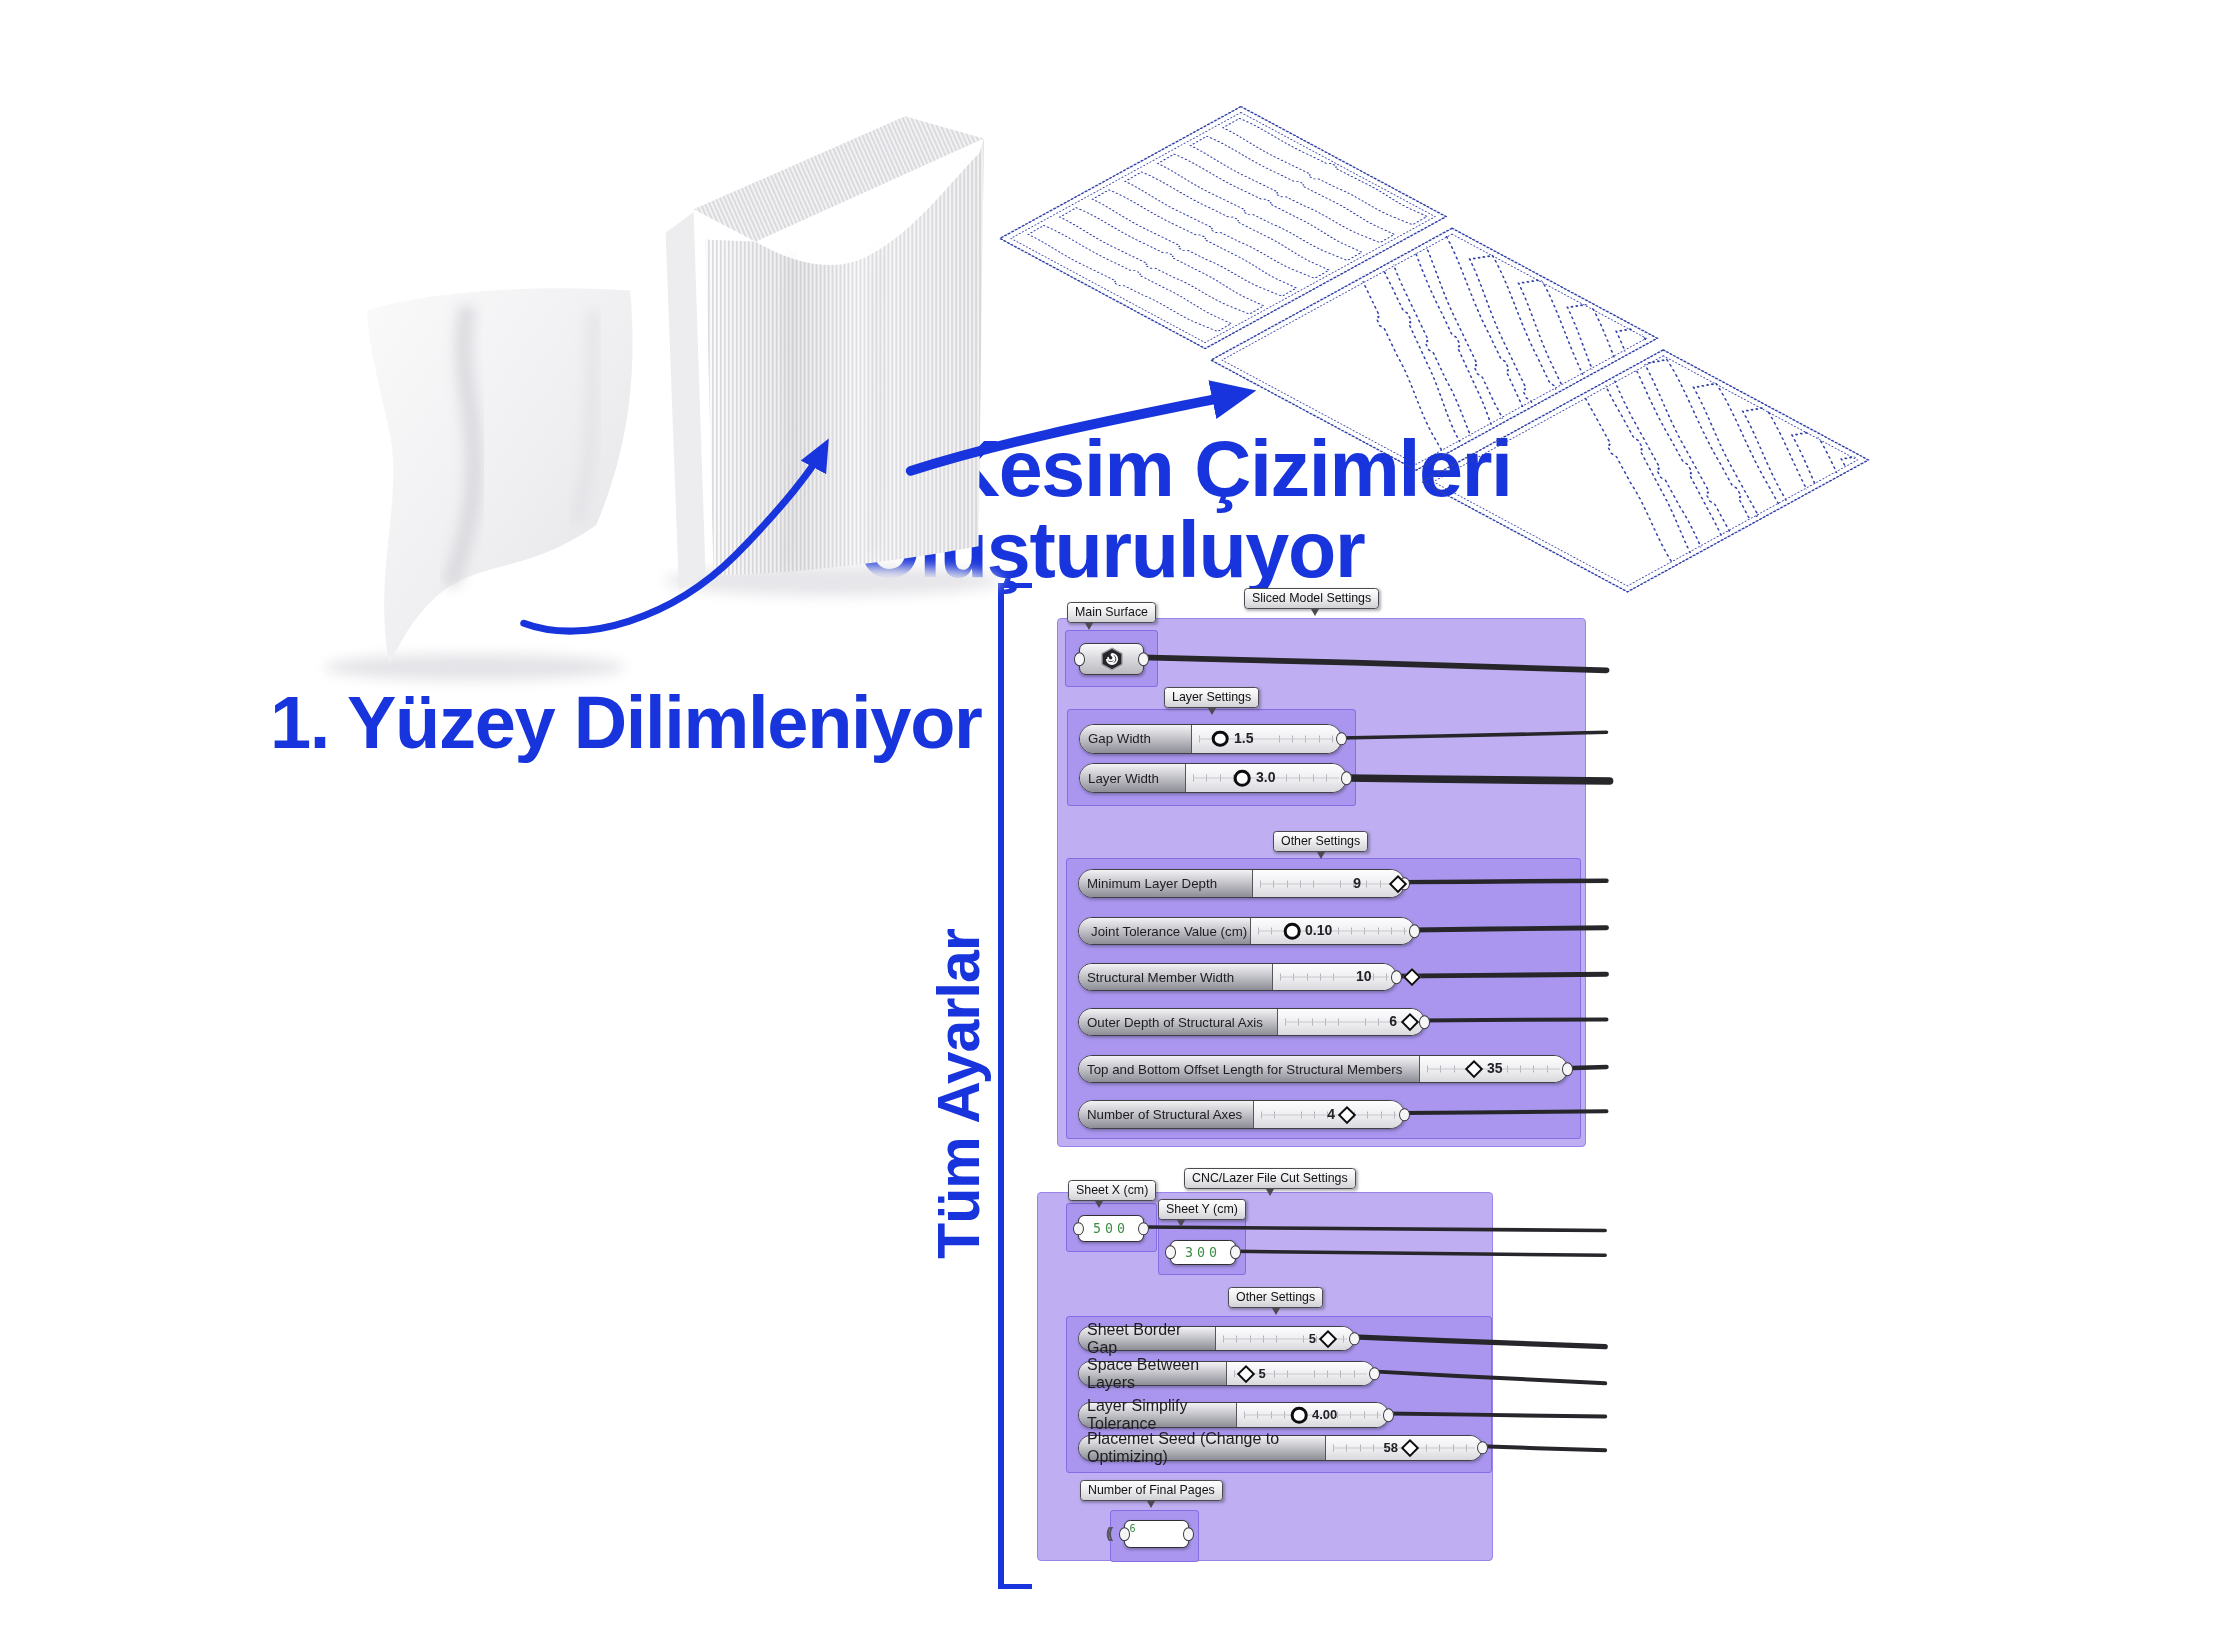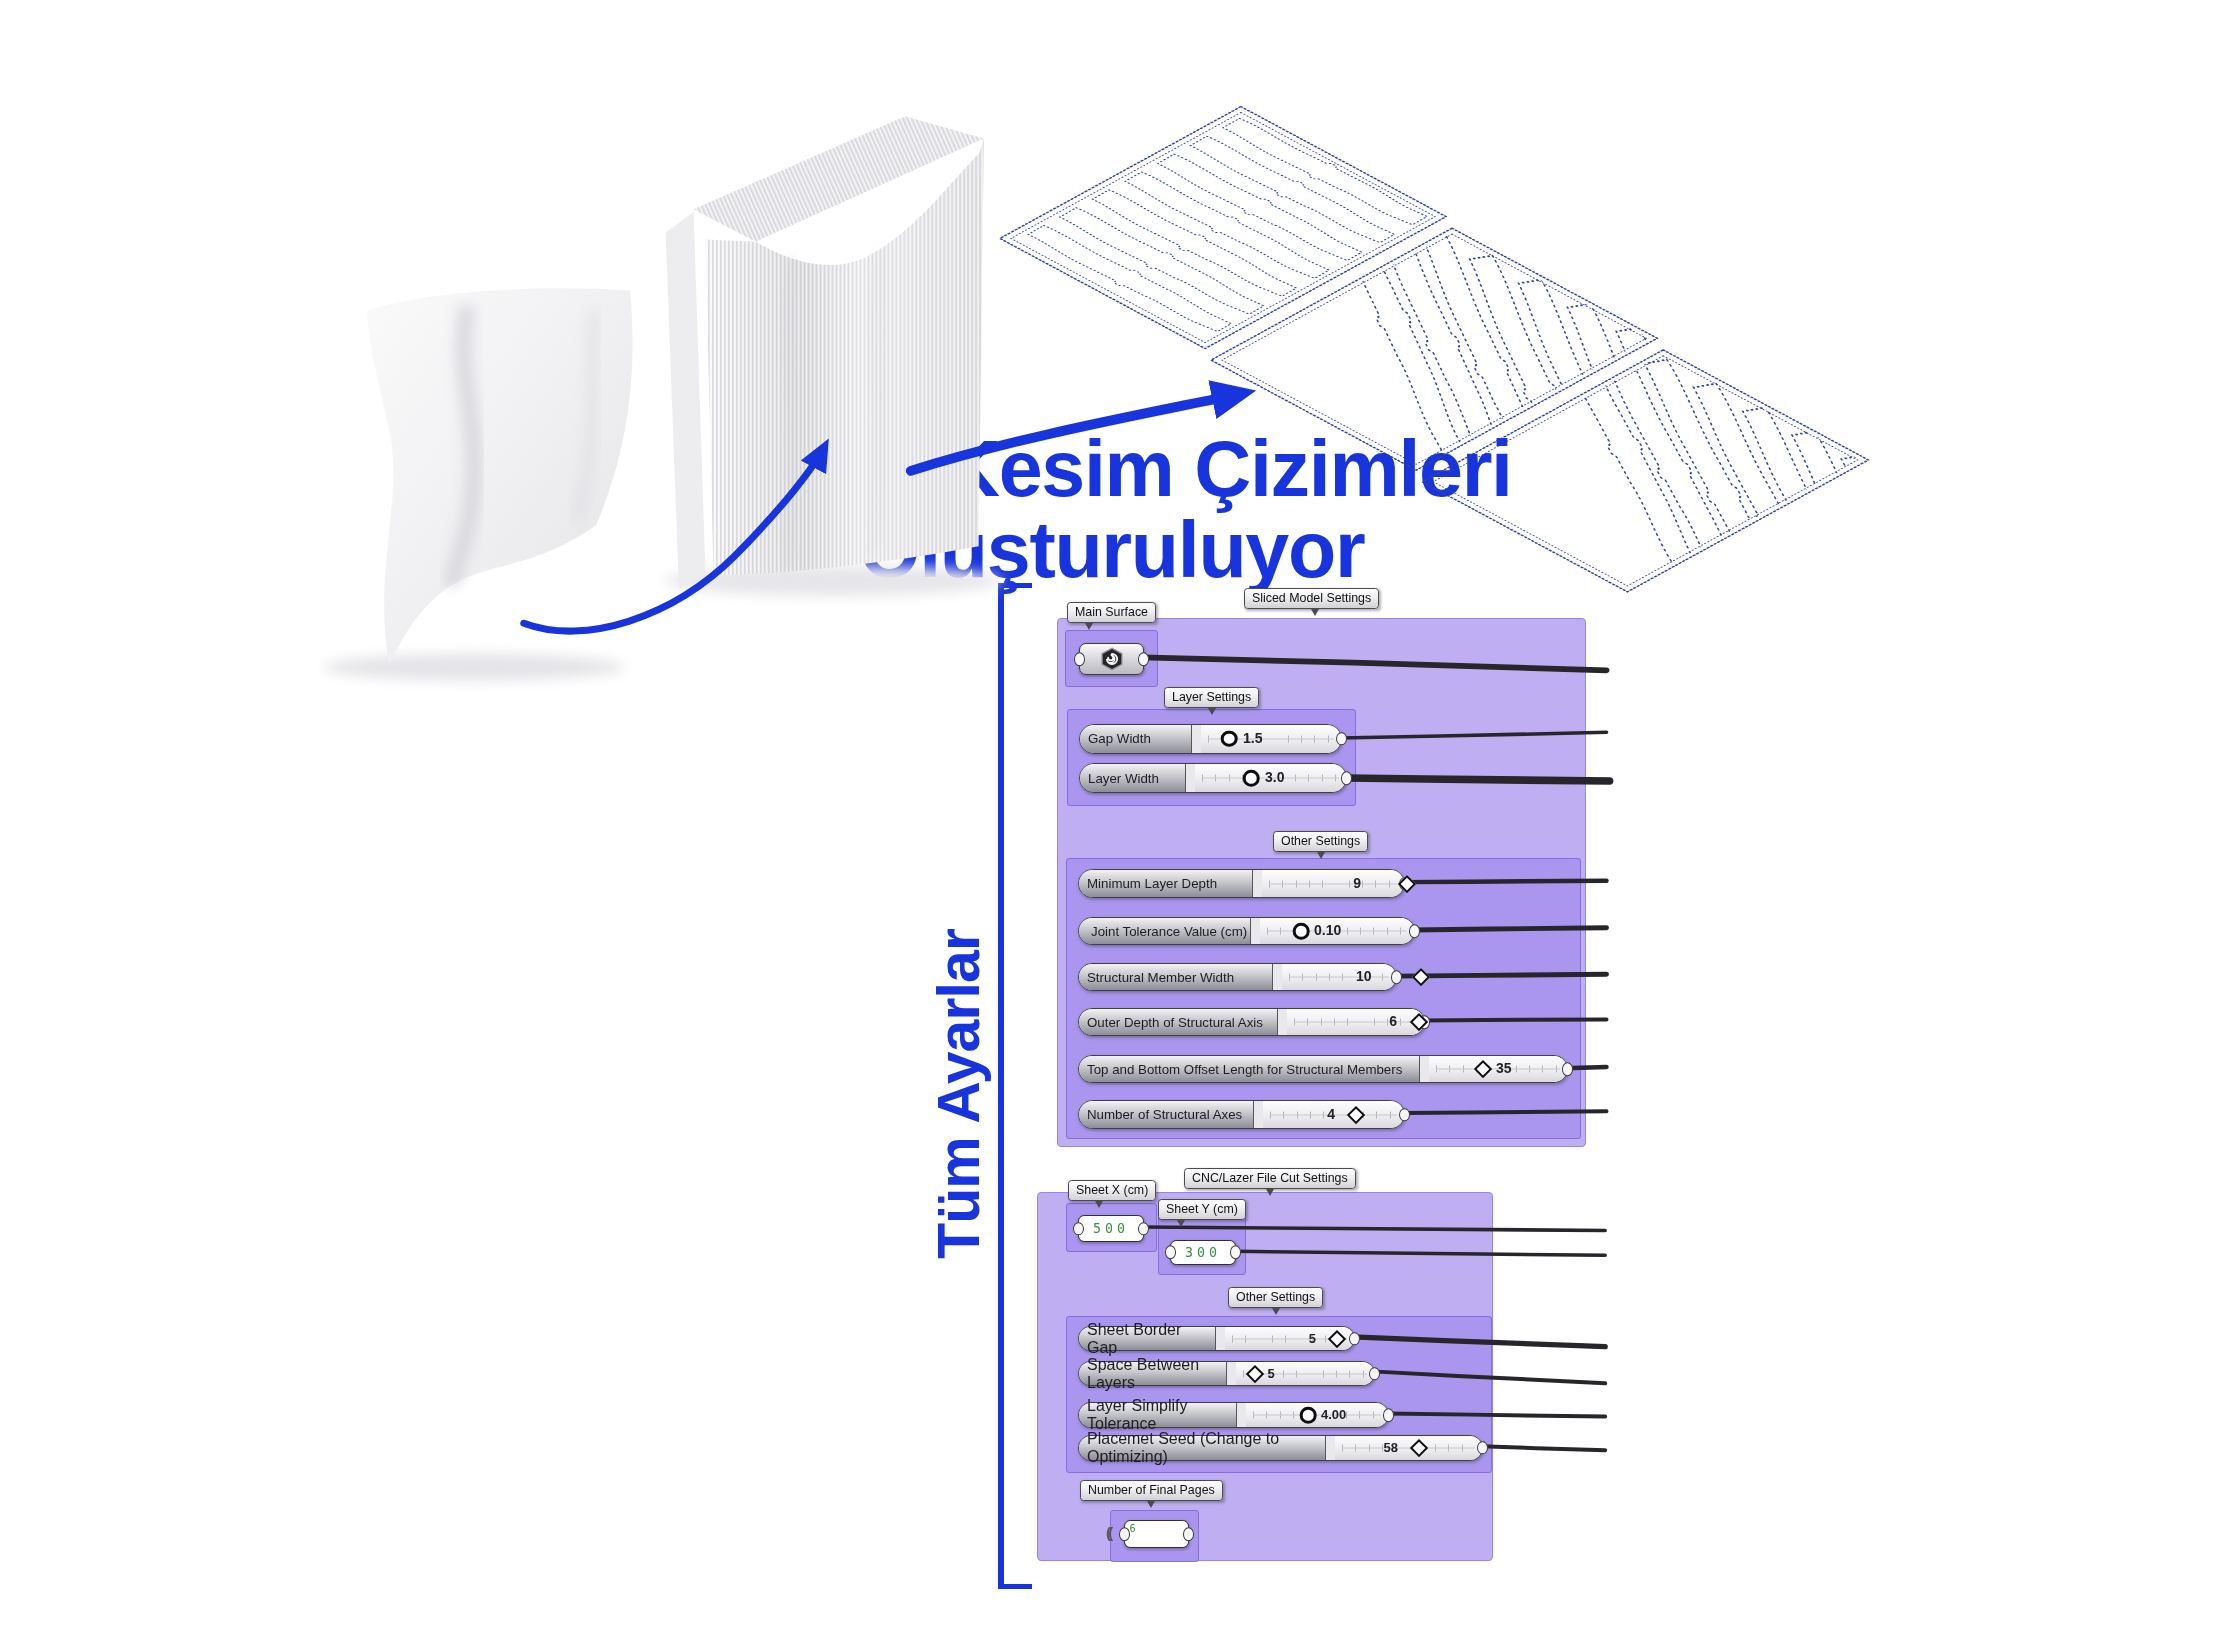--- a/index.html
+++ b/index.html
@@ -26,21 +26,21 @@
   .tag{position:absolute;white-space:nowrap;font-size:12.4px;color:#121215;
        background:linear-gradient(180deg,#ffffff 0%,#efeff1 45%,#d2d2d6 100%);
        border:1.3px solid #4a4a50;border-radius:3.5px;padding:2.2px 7px 3.1px 7px;
        box-shadow:1.3px 1.8px 2.7px rgba(40,40,50,.35);z-index:6;}
   .tag .tip{position:absolute;bottom:-7.5px;width:0;height:0;border:4.9px solid transparent;
             border-top:7.5px solid #4a4a50;border-bottom:none;}
 
   
   .slider{position:absolute;display:flex;align-items:stretch;z-index:5;
           border:1.3px solid #3f3f46;border-radius:17.7px;background:#e9e9ec;
-          box-shadow:0.9px 1.8px 3.1px rgba(30,30,40,.35);gap:9px;}
+          box-shadow:0.9px 1.8px 3.1px rgba(30,30,40,.35);}
   .s-label{display:flex;align-items:center;padding-left:8px;box-sizing:border-box;
            color:#1d1d22;border-right:0.9px solid #55555c;border-radius:16.4px 0 0 16.4px;
            background:linear-gradient(180deg,#f3f3f5 0%,#c6c6cc 45%,#8d8d96 100%);}
   .g1s .s-label{font-size:13.3px;}
   .g2s .s-label{font-size:16px;}
   .s-track{position:relative;flex:1;border-radius:0 16.4px 16.4px 0;
            background:linear-gradient(180deg,#fdfdfe 0%,#ececef 60%,#d9d9dd 100%);}
   .ticks{position:absolute;left:7px;right:7px;top:50%;height:7px;transform:translateY(-50%);
          background:repeating-linear-gradient(90deg,#b4b4bc 0 0.9px,transparent 0.9px 13.3px);}
   .ticks::before{content:"";position:absolute;left:0;right:0;top:50%;height:0.9px;margin-top:-0.4px;background:#c8c8ce;}
@@ -180,20 +180,21 @@
     </g>
     <g>
       <path d="M2055,1062 C2300,985 2560,938 2800,888" stroke="#1834DC" stroke-width="22" fill="none" stroke-linecap="round" marker-end="url(#ah1)"></path>
     </g>
   </svg>
 
   <div id="h-step2" class="heading">
     <div>2. Kesim Çizimleri</div>
     <div>Oluşturuluyor</div>
   </div>
+  <div id="h-step1" class="heading">1. Yüzey Dilimleniyor</div>
   <div id="h-side" class="heading">Tüm Ayarlar</div>
   <div id="bracket"></div>
 
   <div class="grp g-outer gz" style="left:1057px;top:618px;width:527px;height:527px;"></div>
   <div class="grp g-sub gz" style="left:1065px;top:630px;width:91px;height:55px;"></div>
   <div class="grp g-sub gz" style="left:1067px;top:709px;width:287px;height:95px;"></div>
   <div class="grp g-sub gz" style="left:1066px;top:858px;width:513px;height:279px;"></div>
   <div class="grp g-outer gz" style="left:1037px;top:1192px;width:454px;height:367px;"></div>
   <div class="grp g-sub gz" style="left:1066px;top:1203px;width:89px;height:47px;"></div>
   <div class="grp g-sub gz" style="left:1158px;top:1215px;width:86px;height:58px;"></div>

